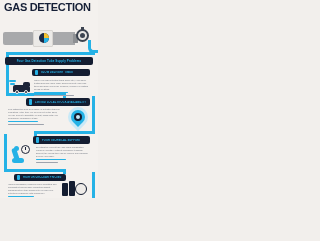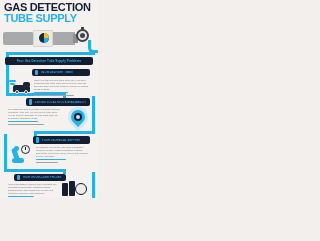--- a/index.html
+++ b/index.html
@@ -128,21 +128,20 @@
   .cl-r4{position:absolute;left:12px;top:13px;width:5px;height:4px;background:#25b2e6;}
   .cl-chk{position:absolute;left:6px;top:7px;width:3px;height:2px;border-left:1px solid #3a4152;border-bottom:1px solid #3a4152;transform:rotate(-45deg);}
 </style>
 </head>
 <body>
 
 <div class="page">
 
   <div class="header">
     <div class="hd-l1">GAS DETECTION</div>
-    <div class="hd-l2">TUBE SUPPLY</div>
 
     <div class="cyl-wrap">
       <div class="cyl-a"></div>
       <div class="cyl-b"></div>
       <div class="pie"></div>
       <div class="cyl-c"></div>
       <div class="cyl-neck"></div>
       <div class="valve"></div>
       <div class="valve-dot"></div>
       <div class="valve-stem"></div>

